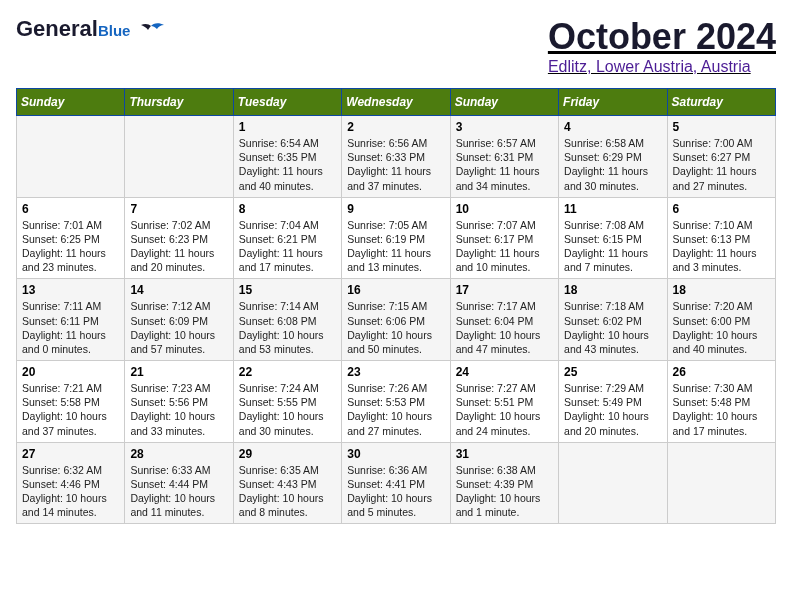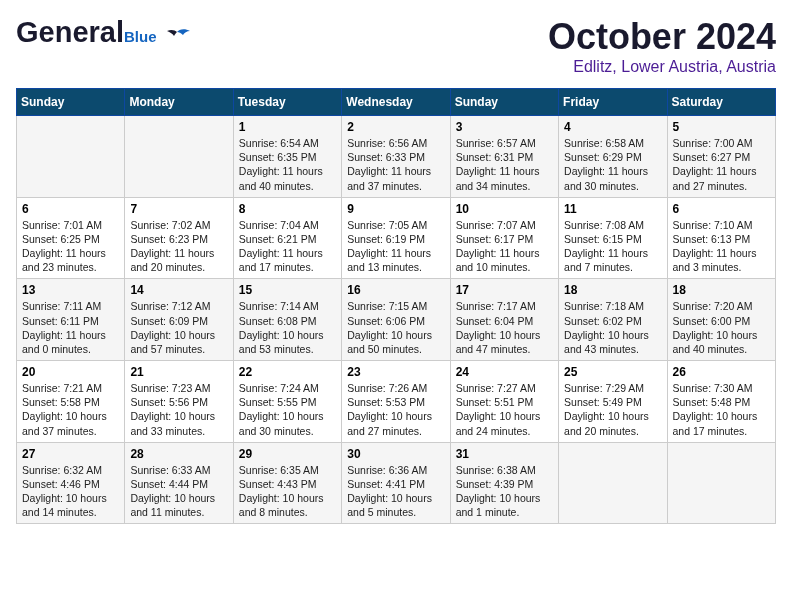--- a/index.html
+++ b/index.html
@@ -15,40 +15,42 @@
       justify-content: space-between;
       align-items: flex-start;
       margin-bottom: 12px;
     }
     .logo {
       display: flex;
       flex-direction: column;
       align-items: flex-start;
     }
     .title-block {
-      text-align: right;
+      text-align: left;
+      text-decoration: underline;
     }
     .title-block h1 {
       font-size: 36px;
       font-weight: bold;
       color: #1a1a2e;
     }
     .title-block h2 {
       font-size: 16px;
       font-weight: normal;
       color: #4c1d95;
     }
     table {
       width: 100%;
       border-collapse: collapse;
       font-size: 11px;
     }
     thead tr {
-      background-color: #0c4a6e;
+      background-color: #4d7c0f;
       color: white;
+      font-style: italic;
     }
     thead th {
       padding: 6px 4px;
       text-align: left;
       font-size: 12px;
       font-weight: bold;
       border: 1px solid #0d47a1;
     }
     tbody tr {
       vertical-align: top;
@@ -86,39 +88,39 @@
       gap: 4px;
     }
   </style>
 </head>
 <body>
 
 <div class="header">
   <div class="logo">
     <div class="logo-wrapper">
       <div>
-        <span style="font-size:29px;font-weight:bold;color:#1a1a2e;">General</span><span style="font-size:15px;font-weight:bold;color:#1565c0;">Blue</span>
+        <span style="font-size:22px;font-weight:bold;color:#1a1a2e;">General</span><span style="font-size:15px;font-weight:bold;color:#1565c0;">Blue</span>
         <svg width="28" height="20" viewBox="0 0 28 20" style="vertical-align:middle;margin-left:2px;">
           <path d="M14 4 C16 1, 22 0, 27 3 C24 3, 21 5, 20 7 C18 5, 16 4, 14 4Z" fill="#1565c0"></path>
           <path d="M14 4 C12 2, 8 1, 4 3 C7 4, 10 6, 11 8 C12 6, 13 5, 14 4Z" fill="#1a1a2e"></path>
         </svg>
       </div>
     </div>
   </div>
   <div class="title-block">
     <h1>October 2024</h1>
     <h2>Edlitz, Lower Austria, Austria</h2>
   </div>
 </div>
 
 <table>
   <thead>
     <tr>
     <th>Sunday</th>
-        <th>Monday</th>
+        <th>Thursday</th>
         <th>Tuesday</th>
         <th>Wednesday</th>
         <th>Sunday</th>
         <th>Friday</th>
         <th>Saturday</th>
       </tr>
   </thead>
   <tbody id="calendar-body">
   <tr>
         <td class="empty-cell"></td>

